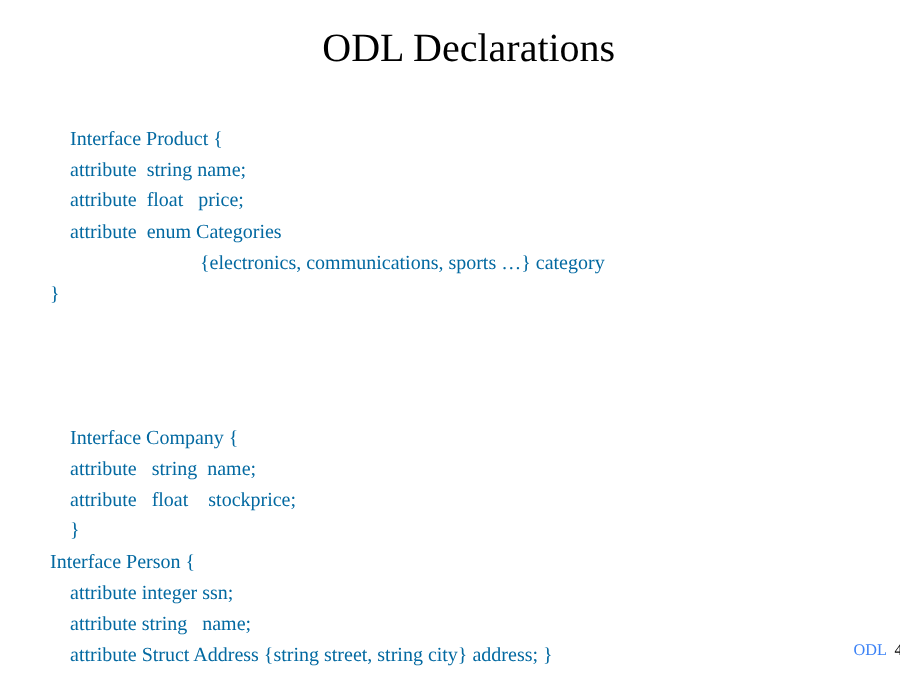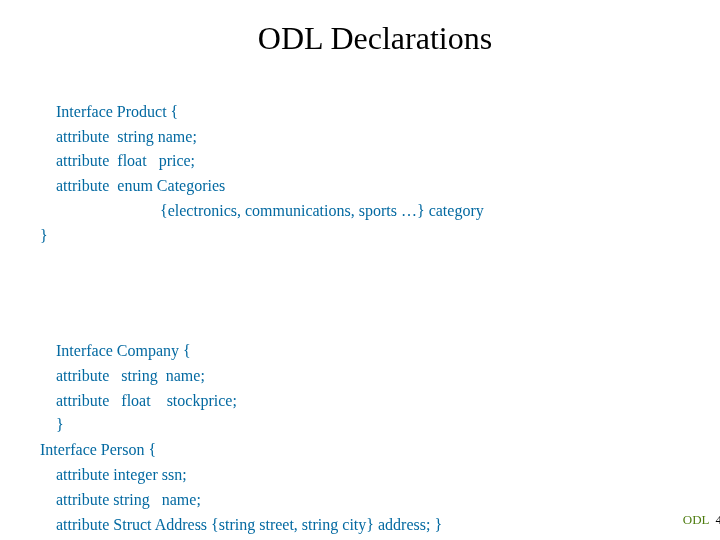--- a/index.html
+++ b/index.html
@@ -46,21 +46,21 @@
       position: absolute;
       bottom: 12px;
       right: 18px;
       display: flex;
       align-items: center;
       gap: 6px;
     }
 
     .footer-label {
       font-size: 13px;
-      color: #4d7c0f;
+      color: #3b82f6;
       font-family: 'Times New Roman', Times, serif;
     }
 
     .footer-page {
       font-size: 13px;
       color: #000;
       font-family: 'Times New Roman', Times, serif;
     }
   </style>
 </head>

